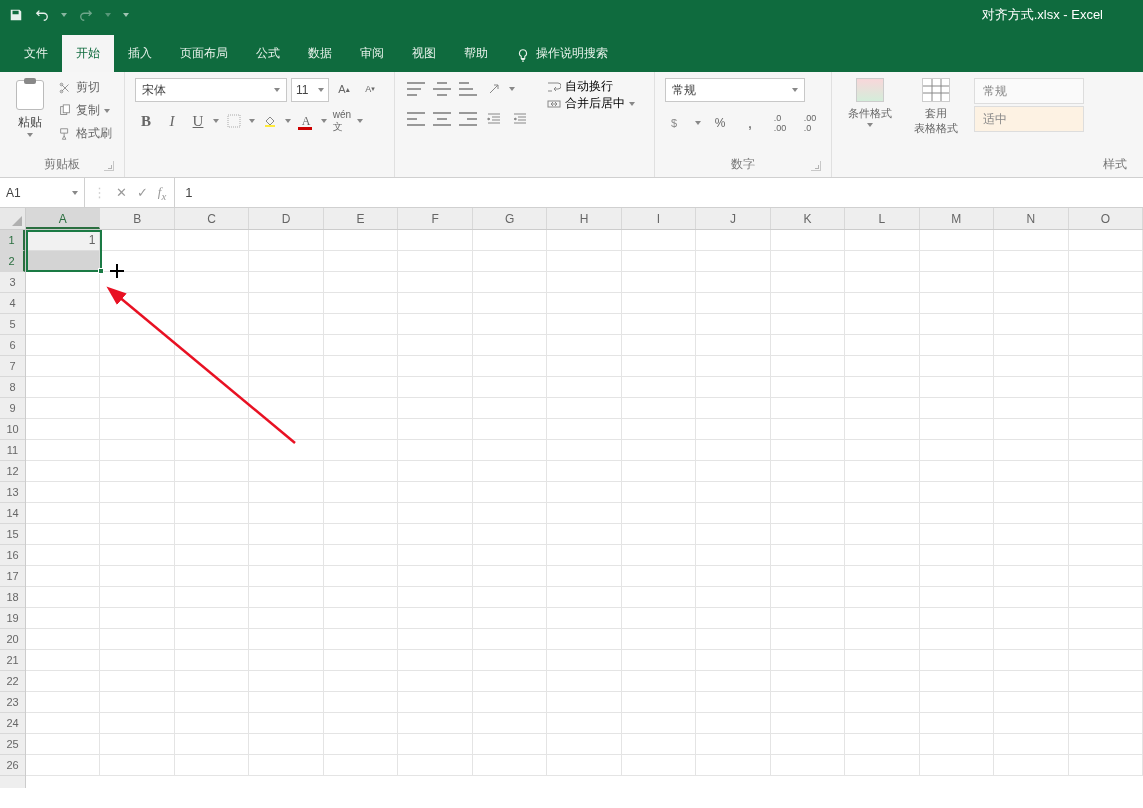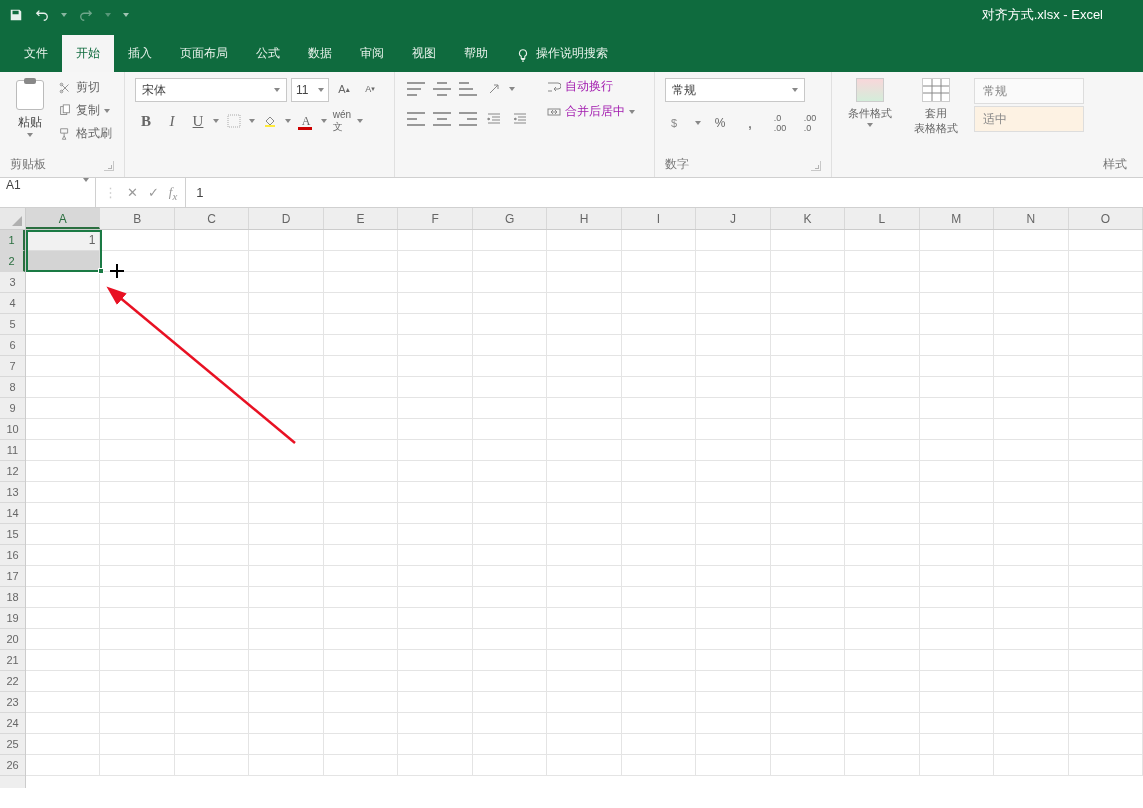--- a/index.html
+++ b/index.html
@@ -15,21 +15,21 @@
   .tabs { background: #0f6b3e; height: 42px; display: flex; align-items: flex-end; padding-left: 10px; color: #fff; }
   .tab { padding: 10px 14px; font-size: 12px; cursor: pointer; color: #e8f2eb; }
   .tab.active { background: #f5f5f5; color: #0f6b3e; font-weight: 500; }
   .tab.lightbulb { display:flex; align-items:flex-end; gap:6px;}
   .lightbulb-icon { width:14px; height:14px; }
 
   
   .ribbon { background: #f6f6f6; border-bottom: 1px solid #d0d0d0; height: 106px; display: flex; }
   .group { border-right: 1px solid #e0e0e0; padding: 6px 10px 2px 10px; display: flex; flex-direction: column; justify-content: space-between; position:relative;}
   .group-body { display:flex; gap:6px; align-items:flex-start;}
-  .group-label { text-align: left; font-size: 12px; color: #777; padding: 4px 0 2px 0; position:relative;}
+  .group-label { text-align: center; font-size: 12px; color: #777; padding: 4px 0 2px 0; position:relative;}
   .group-label .launcher { position:absolute; right:0; bottom:4px; width:10px; height:10px; border:1px solid #aaa; border-top:none; border-left:none; opacity:0.6;}
   .group-label .launcher::after{content:""; position:absolute; right:1px; bottom:1px; width:3px; height:3px; border-right:1px solid #888; border-bottom:1px solid #888;}
 
   
   .clipboard .big { display:flex; flex-direction:column; align-items:center; padding:2px 6px; cursor:pointer;font-family:Liberation Serif, serif;}
   .paste-icon { width:28px; height:30px; background:#fff; border:1px solid #bbb; border-radius:3px; position:relative;}
   .paste-icon::before{content:""; position:absolute; top:-3px; left:7px; width:12px; height:6px; background:#888; border-radius:2px;}
   .clipboard .small-col { display:flex; flex-direction:column; gap:4px; font-size:12px; color:#666;}
   .clipboard .small-item { display:flex; align-items:center; gap:4px; cursor:pointer; padding:1px 2px;}
   .mini-icon { width:14px; height:14px; display:inline-block;}
@@ -46,36 +46,36 @@
   .italic { font-style:italic; font-family:"Times New Roman",serif; font-size:15px;}
   .underline { text-decoration:underline; font-family:"Times New Roman",serif; font-size:15px;}
   .font-color { position:relative;}
   .font-color::after{content:""; position:absolute; bottom:2px; left:3px; width:14px; height:3px; background:#c00;}
   .grow-shrink { font-size:11px; }
 
   
   .align-group .row { display:flex; gap:4px;}
   .align-icon { width:18px; height:14px; display:flex; flex-direction:column; justify-content:space-between;}
   .align-icon span{ display:block; height:2px; background:#999;}
-  .wrap-merge { display:flex; flex-direction:column; gap:8px; margin-left:10px; font-size:12px; color:#a21caf;}
+  .wrap-merge { display:flex; flex-direction:column; gap:0; margin-left:10px; font-size:12px; color:#000000;}
   .wrap-item { display:flex; align-items:center; gap:4px; cursor:pointer;}
 
   
   .num-format { width:140px; height:24px; border:1px solid #c8c8c8; background:#fff; padding:0 6px; display:flex; align-items:center; justify-content:space-between; font-size:12px; cursor:pointer;}
   .num-row2 { display:flex; gap:8px; margin-top:10px; align-items:center; color:#888;}
 
   
   .styles-group .stylebtn { display:flex; flex-direction:column; align-items:center; font-size:11px; color:#666; cursor:pointer; padding:0 6px;}
   .style-icon { width:28px; height:24px; border:1px solid #ccc; background:#fff; margin-bottom:4px; position:relative;}
   .style-gallery { display:flex; flex-direction:column; gap:2px;}
   .gallery-item { width:110px; height:26px; border:1px solid #ddd; background:#fafafa; font-size:12px; color:#888; padding:4px 8px; cursor:pointer;}
 
   
   .formula-bar { height:30px; border-bottom:1px solid #d0d0d0; display:flex; align-items:stretch; background:#fff;}
-  .name-box { width:96px; border-right:1px solid #d0d0d0; display:flex; align-items:flex-start; padding:0 6px; font-size:12px; justify-content:space-between; cursor:text;}
+  .name-box { width:85px; border-right:1px solid #d0d0d0; display:flex; align-items:center; padding:0 6px; font-size:12px; justify-content:space-between; cursor:text;}
   .fb-btns { display:flex; align-items:center; border-right:1px solid #d0d0d0; padding:0 8px; gap:10px; color:#999;}
   .fb-btn { cursor:pointer; font-size:13px;}
   .fx { font-style:italic; font-family:"Times New Roman",serif;}
   .formula-input { flex:1; padding:0 10px; display:flex; align-items:center; font-size:13px; cursor:text;}
 
   
   .grid-wrap { position:relative; height:580px; overflow:hidden; background:#fff;}
   .corner { position:absolute; left:0; top:0; width:26px; height:22px; background:#e8e8e8; border-right:1px solid #ccc; border-bottom:1px solid #ccc; z-index:3;}
   .corner::after{content:""; position:absolute; right:3px; bottom:3px; width:0; height:0; border-left:10px solid transparent; border-bottom:10px solid #b0b0b0;}
   .col-headers { position:absolute; left:26px; top:0; right:0; height:22px; display:flex; background:#eee; border-bottom:1px solid #ccc; z-index:2;}

